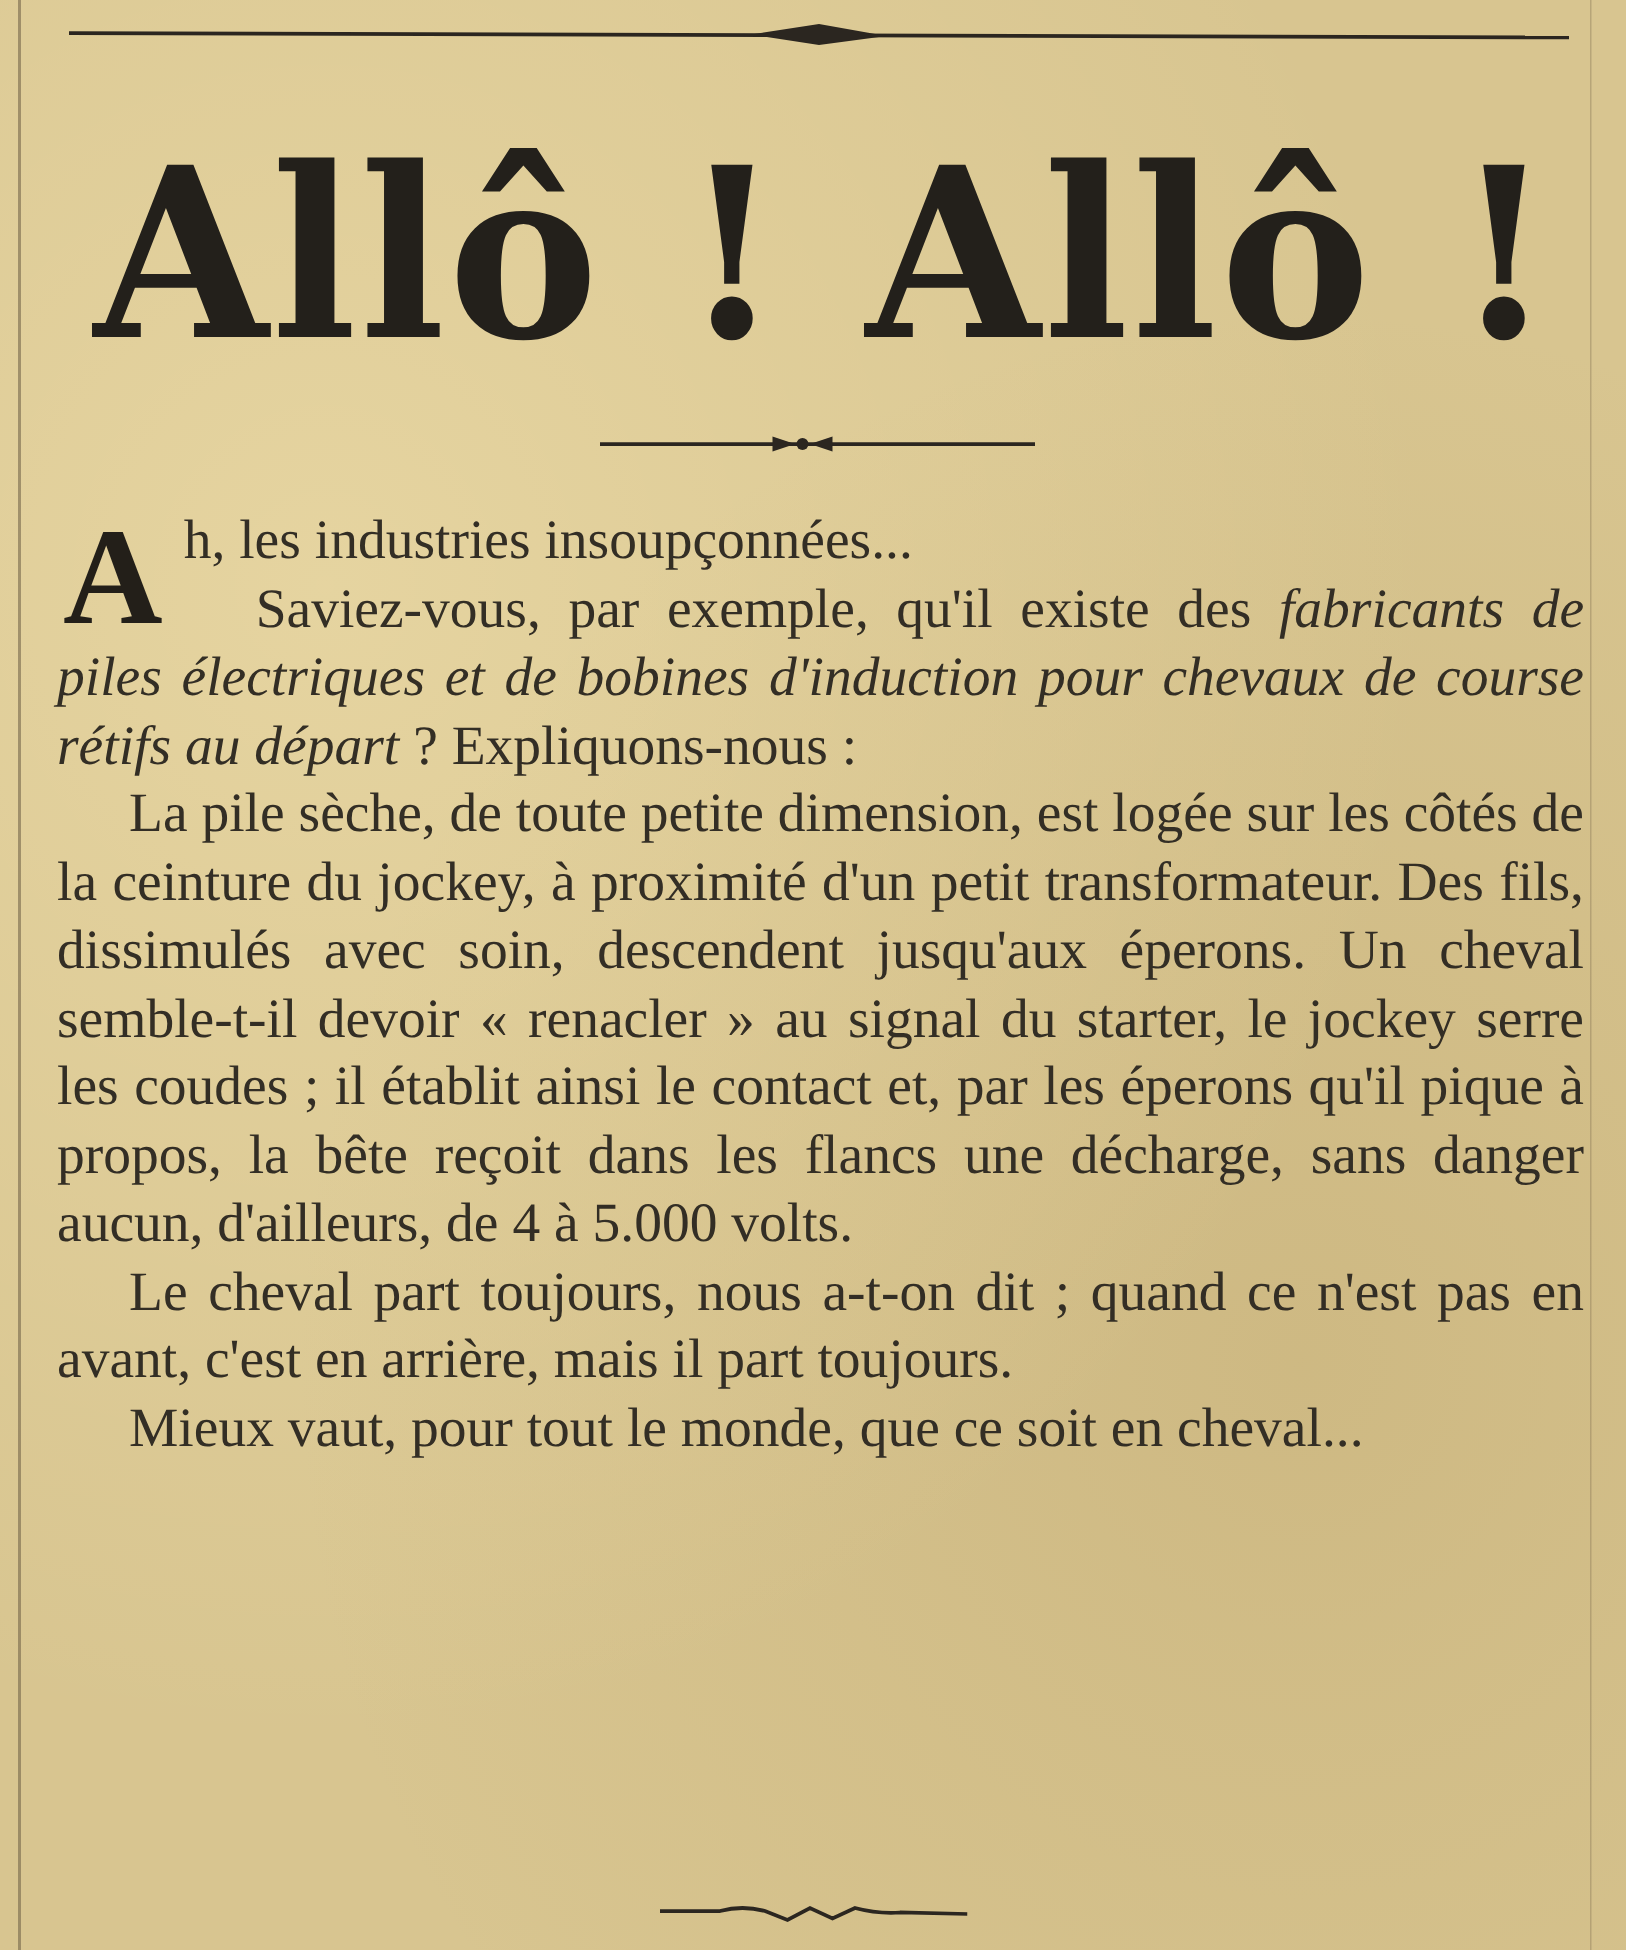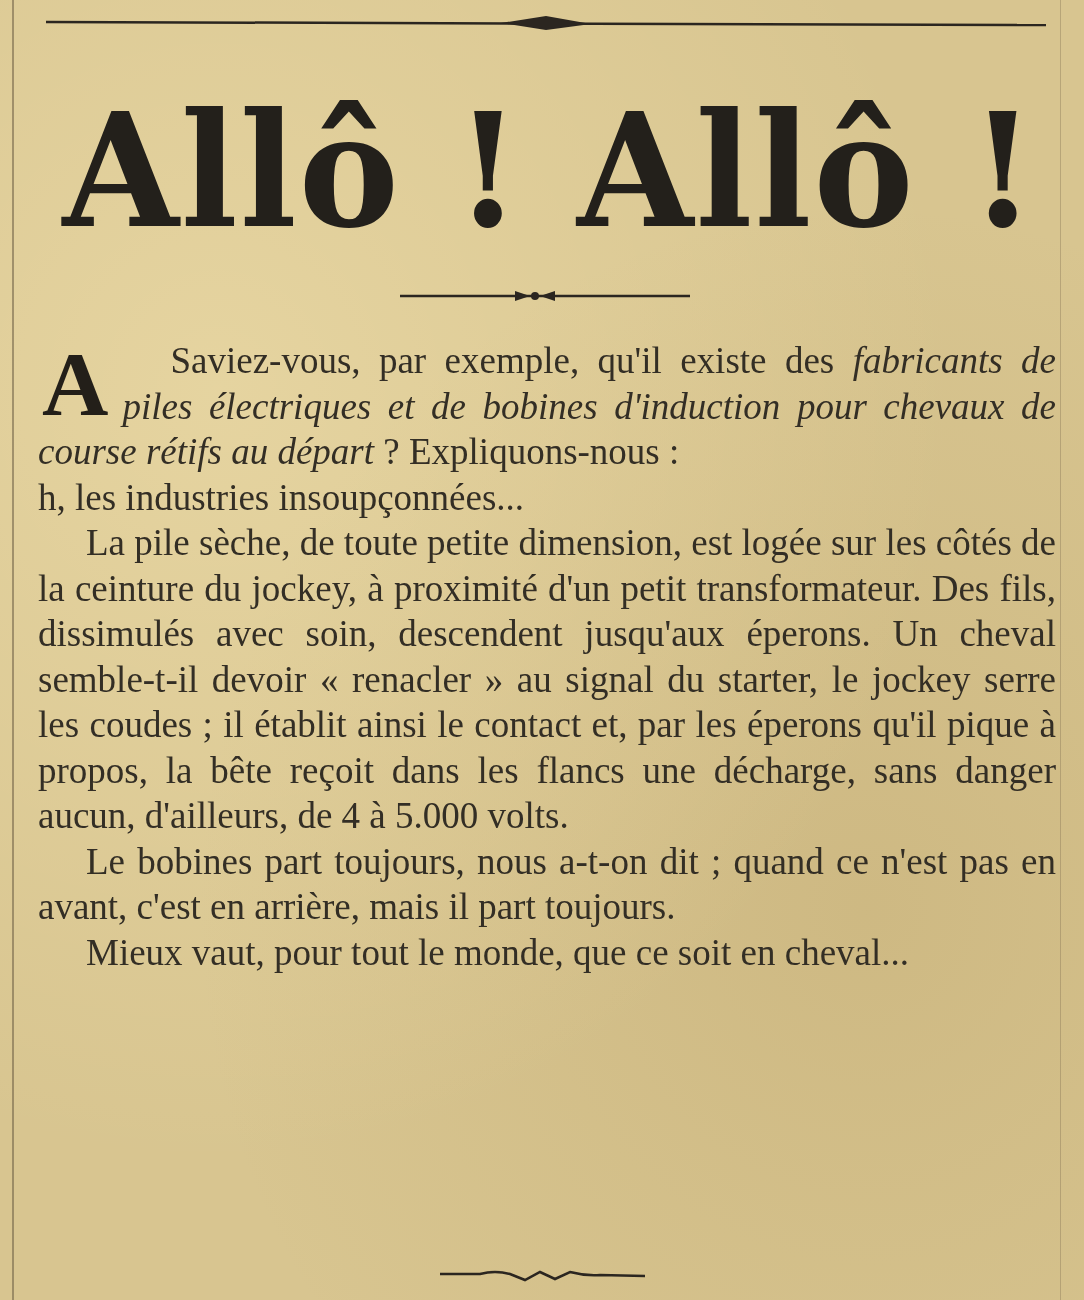--- a/index.html
+++ b/index.html
@@ -54,22 +54,22 @@
 <div class="headline">Allô ! Allô !</div>
 
 <svg class="mid-rule" viewBox="0 0 290 16">
   <line x1="0" y1="8" x2="290" y2="8" stroke="#2b2620" stroke-width="2.5"></line>
   <path d="M115 3 L130 8 L115 13 Z M155 3 L140 8 L155 13 Z" fill="#2b2620"></path>
   <circle cx="135" cy="8" r="4" fill="#2b2620"></circle>
 </svg>
 
 <div class="article">
   <span class="dropcap">A</span>
+  <p class="p first">h, les industries insoupçonnées...</p>
   <p class="p"><span>Saviez-vous, par exemple, qu'il existe des </span><span class="it">fabricants de piles électriques et de bobines d'induction pour chevaux de course rétifs au départ</span><span> ? Expliquons-nous :</span></p>
-  <p class="p first">h, les industries insoupçonnées...</p>
   <p class="p">La pile sèche, de toute petite dimension, est logée sur les côtés de la ceinture du jockey, à proximité d'un petit transformateur. Des fils, dissimulés avec soin, descendent jusqu'aux éperons. Un cheval semble-t-il devoir « renacler » au signal du starter, le jockey serre les coudes ; il établit ainsi le contact et, par les éperons qu'il pique à propos, la bête reçoit dans les flancs une décharge, sans danger aucun, d'ailleurs, de 4 à 5.000 volts.</p>
-  <p class="p">Le bobines part toujours, nous a-t-on dit ; quand ce n'est pas en avant, c'est en arrière, mais il part toujours.</p>
+  <p class="p">Le cheval part toujours, nous a-t-on dit ; quand ce n'est pas en avant, c'est en arrière, mais il part toujours.</p>
   <p class="p">Mieux vaut, pour tout le monde, que ce soit en cheval...</p>
 </div>
 
 <svg class="bottom-rule" viewBox="0 0 205 14">
   <path d="M0 6 L40 6 Q55 2 70 6 L85 12 L100 4 L115 11 L130 4 Q145 8 160 7 L205 8" stroke="#2b2620" stroke-width="2.5" fill="none"></path>
 </svg>
 
 </body></html>

